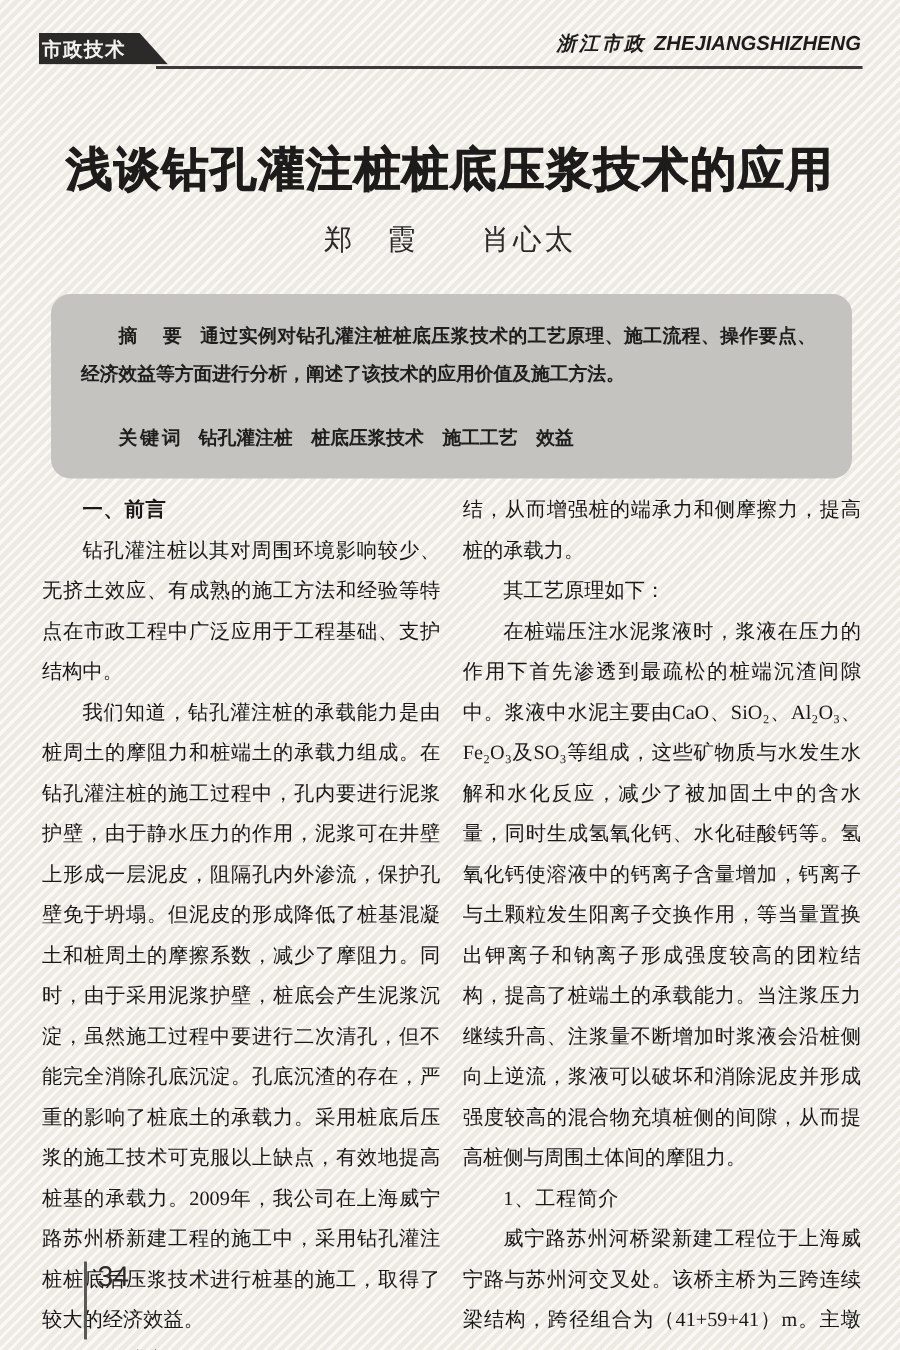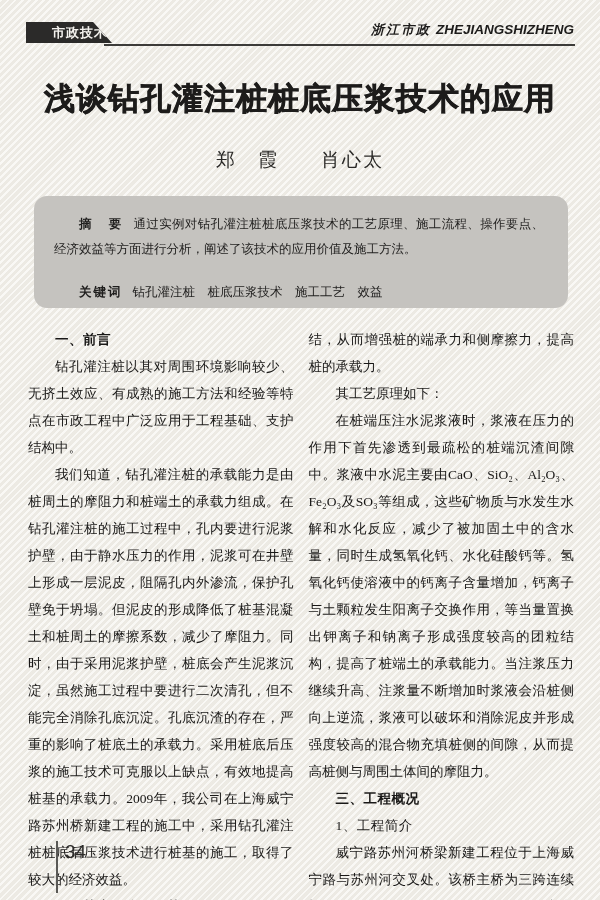--- a/index.html
+++ b/index.html
@@ -18,21 +18,21 @@
     box-sizing:border-box;
   }
   
   .header{position:absolute;top:20px;left:0;right:0;height:26px;}
   .badge{
     position:absolute;left:26px;top:2px;
     width:86px;height:21px;line-height:21px;
     background:#2b2a29;color:#f4f2ee;
     font-family:"Liberation Sans","DejaVu Sans",sans-serif;
     font-weight:bold;font-size:13px;letter-spacing:1px;
-    padding-left:26px;box-sizing:border-box;
+    padding-left:2px;box-sizing:border-box;
     clip-path:polygon(0 0,78% 0,100% 100%,0 100%);
   }
   .journal{
     position:absolute;right:26px;top:0;
     font-style:italic;font-weight:bold;color:#1d1c1b;
     white-space:nowrap;
   }
   .journal .cn{
     font-family:"Liberation Serif","DejaVu Serif",serif;
     font-size:13px;letter-spacing:2px;margin-right:5px;
@@ -40,37 +40,37 @@
   .journal .en{
     font-family:"Liberation Sans","DejaVu Sans",sans-serif;
     font-size:13.5px;letter-spacing:0px;
   }
   .header-rule{
     position:absolute;left:104px;right:25px;bottom:0;
     height:2px;background:#3c3b39;
   }
   
   .title{
-    margin:0;position:absolute;top:78px;left:28px;right:28px;
+    margin:14px;position:absolute;top:78px;left:28px;right:28px;
     text-align:center;
     font-family:"Liberation Sans","DejaVu Sans",sans-serif;
     font-size:31px;font-weight:900;letter-spacing:1px;
     color:#1d1c1b;
     -webkit-text-stroke:.6px #1d1c1b;
   }
   .authors{
     position:absolute;top:147px;left:0;right:0;
     text-align:center;font-size:19px;color:#2a2927;letter-spacing:2px;
   }
   
   .abstract-box{
     position:absolute;top:196px;left:34px;right:32px;
     background:#c5c3bf;border-radius:13px;
-    padding:16px 24px 3px 20px;box-sizing:border-box;
-    color:#1f1e1d;font-size:12.5px;line-height:25px;
+    padding:16px 24px 14px 20px;box-sizing:border-box;
+    color:#1f1e1d;font-size:12.5px;line-height:25px;font-weight:bold;
   }
   .abstract-box .line{margin:0;text-indent:2em;text-align:justify;}
   .abstract-box .kw{margin-top:18px;}
   .abstract-box b{letter-spacing:2px;margin-right:10px;font-family:"Liberation Sans","DejaVu Sans",sans-serif;}
   
   .body-cols{
     position:absolute;top:326px;left:28px;right:26px;
     display:flex;gap:15px;
     color:#191817;
   }
@@ -119,21 +119,20 @@
       <h3>一、前言</h3>
       <p>钻孔灌注桩以其对周围环境影响较少、无挤土效应、有成熟的施工方法和经验等特点在市政工程中广泛应用于工程基础、支护结构中。</p>
       <p>我们知道，钻孔灌注桩的承载能力是由桩周土的摩阻力和桩端土的承载力组成。在钻孔灌注桩的施工过程中，孔内要进行泥浆护壁，由于静水压力的作用，泥浆可在井壁上形成一层泥皮，阻隔孔内外渗流，保护孔壁免于坍塌。但泥皮的形成降低了桩基混凝土和桩周土的摩擦系数，减少了摩阻力。同时，由于采用泥浆护壁，桩底会产生泥浆沉淀，虽然施工过程中要进行二次清孔，但不能完全消除孔底沉淀。孔底沉渣的存在，严重的影响了桩底土的承载力。采用桩底后压浆的施工技术可克服以上缺点，有效地提高桩基的承载力。2009年，我公司在上海威宁路苏州桥新建工程的施工中，采用钻孔灌注桩桩底后压浆技术进行桩基的施工，取得了较大的经济效益。</p>
       <h3>二、桩底压浆的工艺原理</h3>
 
     </div>
     <div class="col">
       <p class="cont">结，从而增强桩的端承力和侧摩擦力，提高桩的承载力。</p>
       <p>其工艺原理如下：</p>
       <p>在桩端压注水泥浆液时，浆液在压力的作用下首先渗透到最疏松的桩端沉渣间隙中。浆液中水泥主要由CaO、SiO₂、Al₂O₃、Fe₂O₃及SO₃等组成，这些矿物质与水发生水解和水化反应，减少了被加固土中的含水量，同时生成氢氧化钙、水化硅酸钙等。氢氧化钙使溶液中的钙离子含量增加，钙离子与土颗粒发生阳离子交换作用，等当量置换出钾离子和钠离子形成强度较高的团粒结构，提高了桩端土的承载能力。当注浆压力继续升高、注浆量不断增加时浆液会沿桩侧向上逆流，浆液可以破坏和消除泥皮并形成强度较高的混合物充填桩侧的间隙，从而提高桩侧与周围土体间的摩阻力。</p>
-      <h3>三、工程概况</h3>
       <h3 class="subhead">1、工程简介</h3>
       <p>威宁路苏州河桥梁新建工程位于上海威宁路与苏州河交叉处。该桥主桥为三跨连续梁结构，跨径组合为（41+59+41）m。主墩桩基为24根Φ1200钻孔灌注桩，长70m；边墩桩基20根为Φ800钻孔灌注桩，长50m。</p>
     </div>
   </div>
 
   <div class="pagenum">34</div>
 
 </div>
 
 </body></html>

